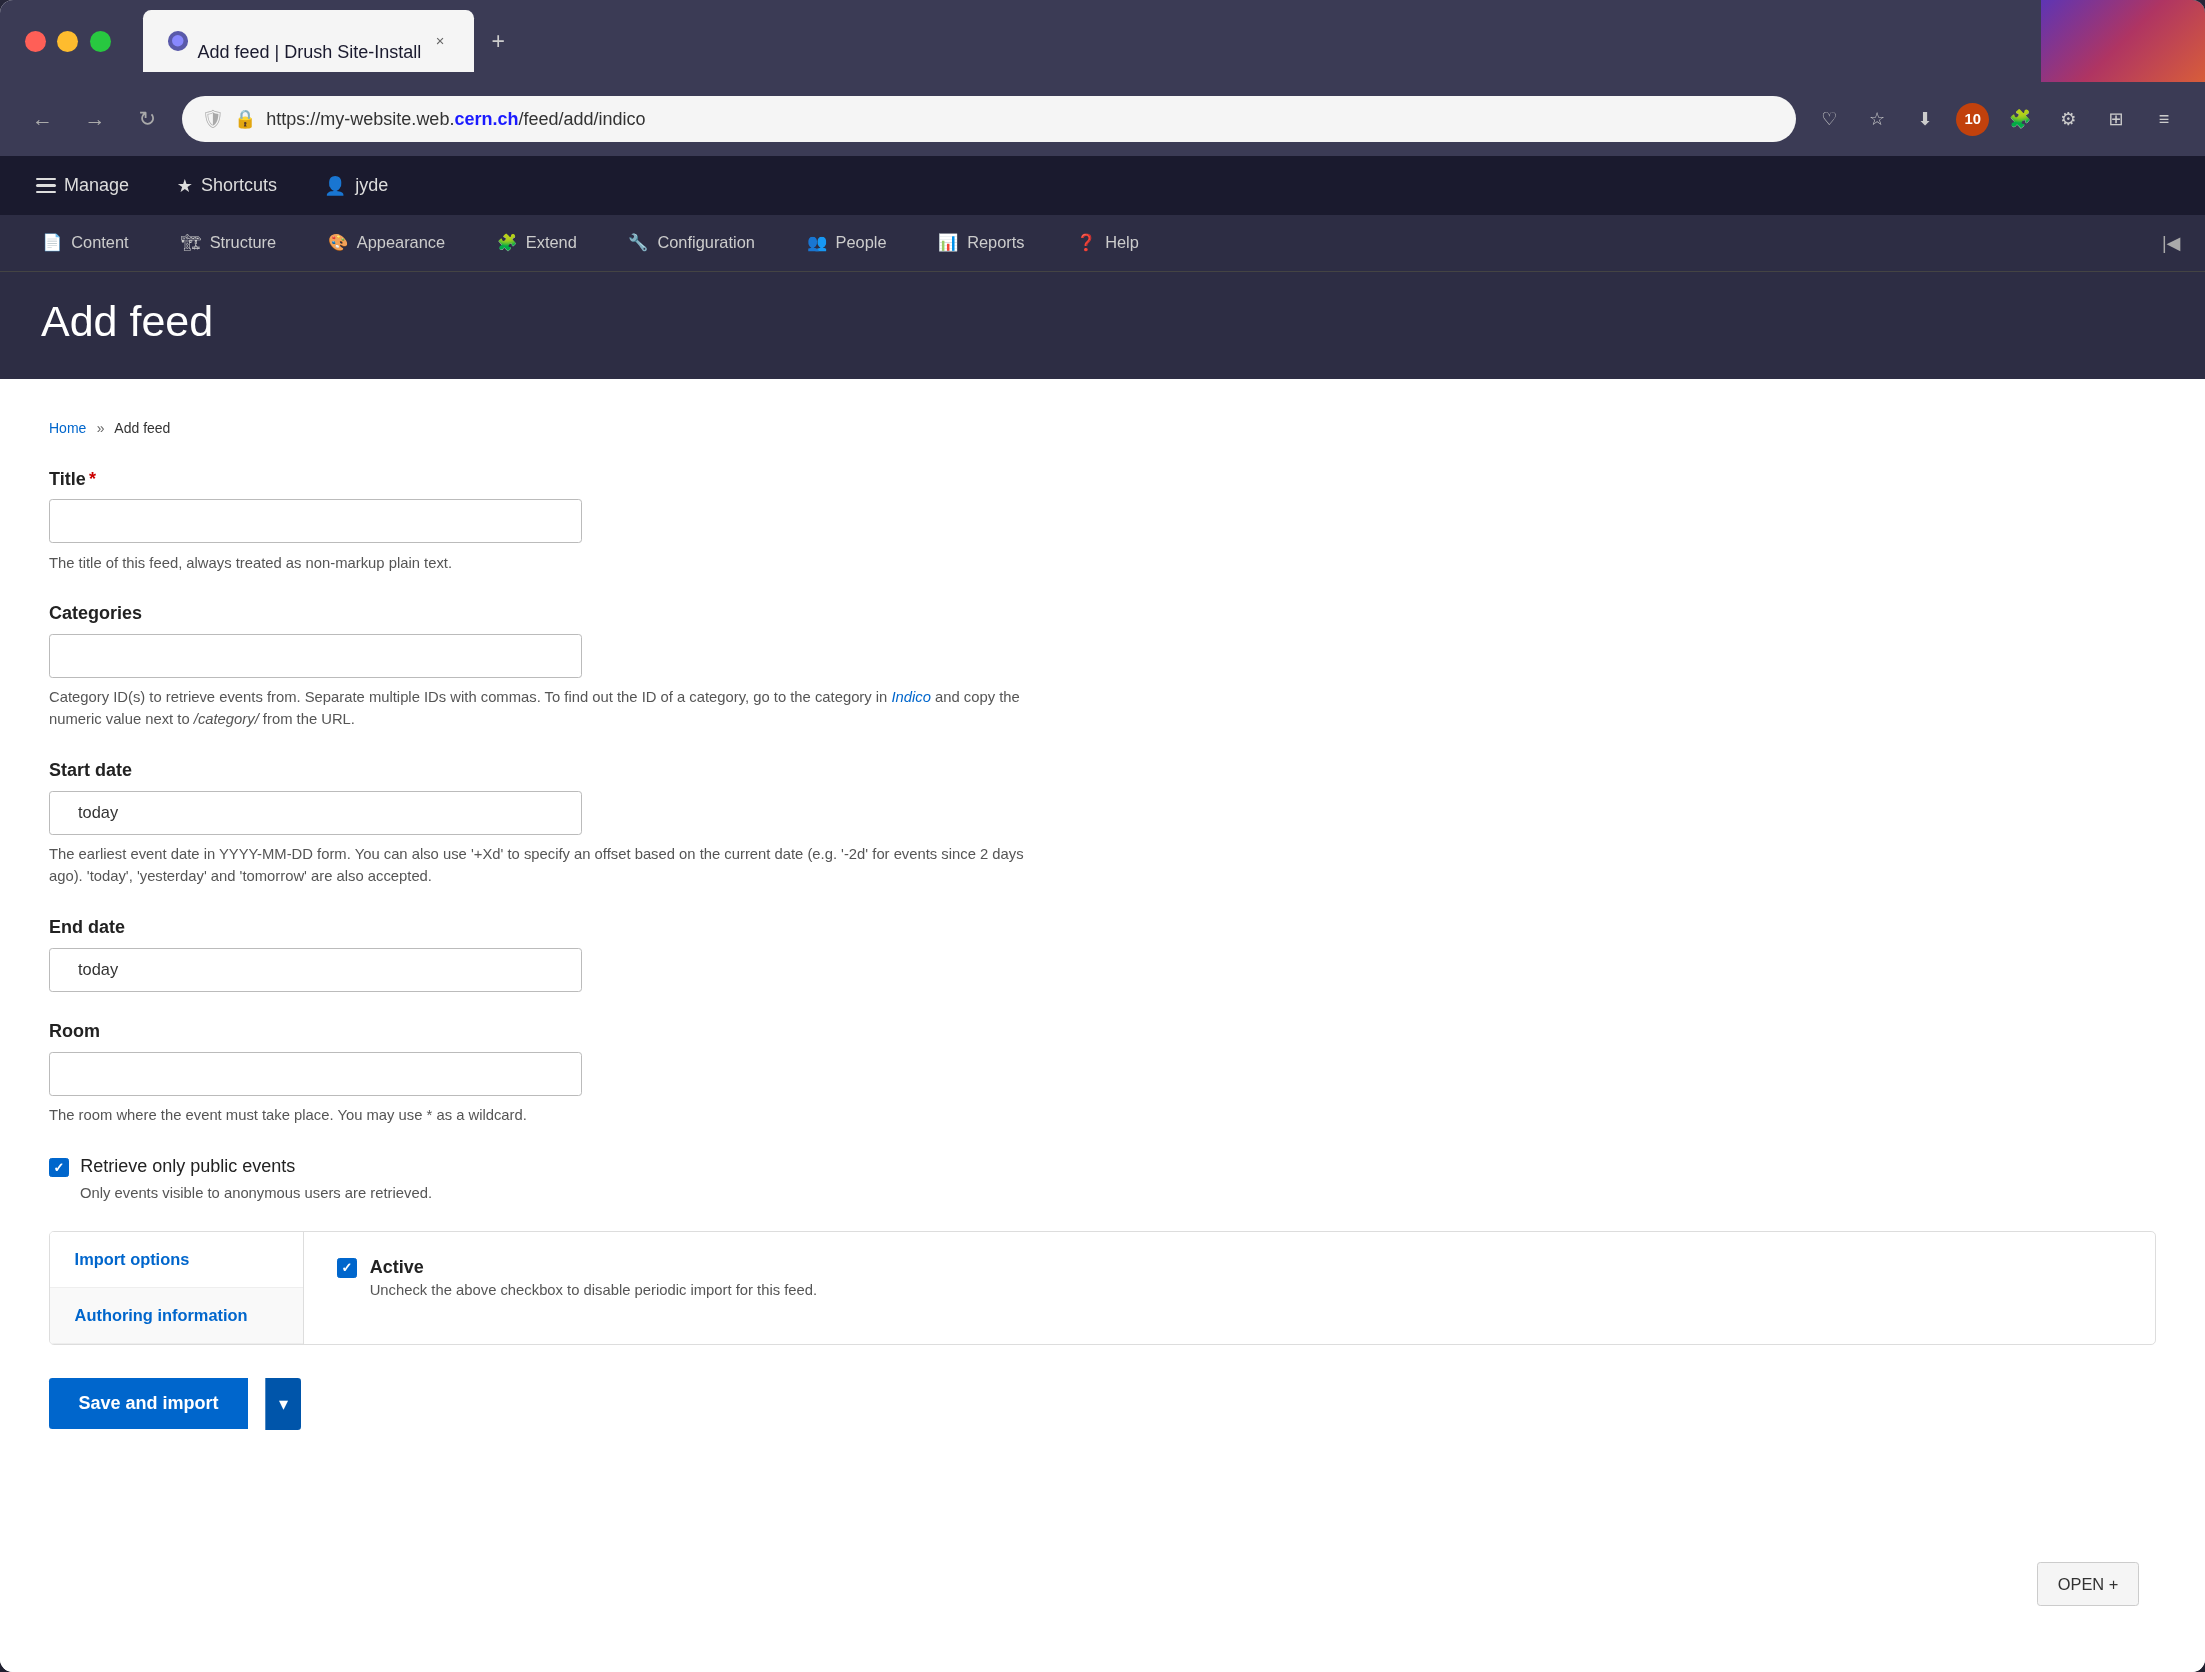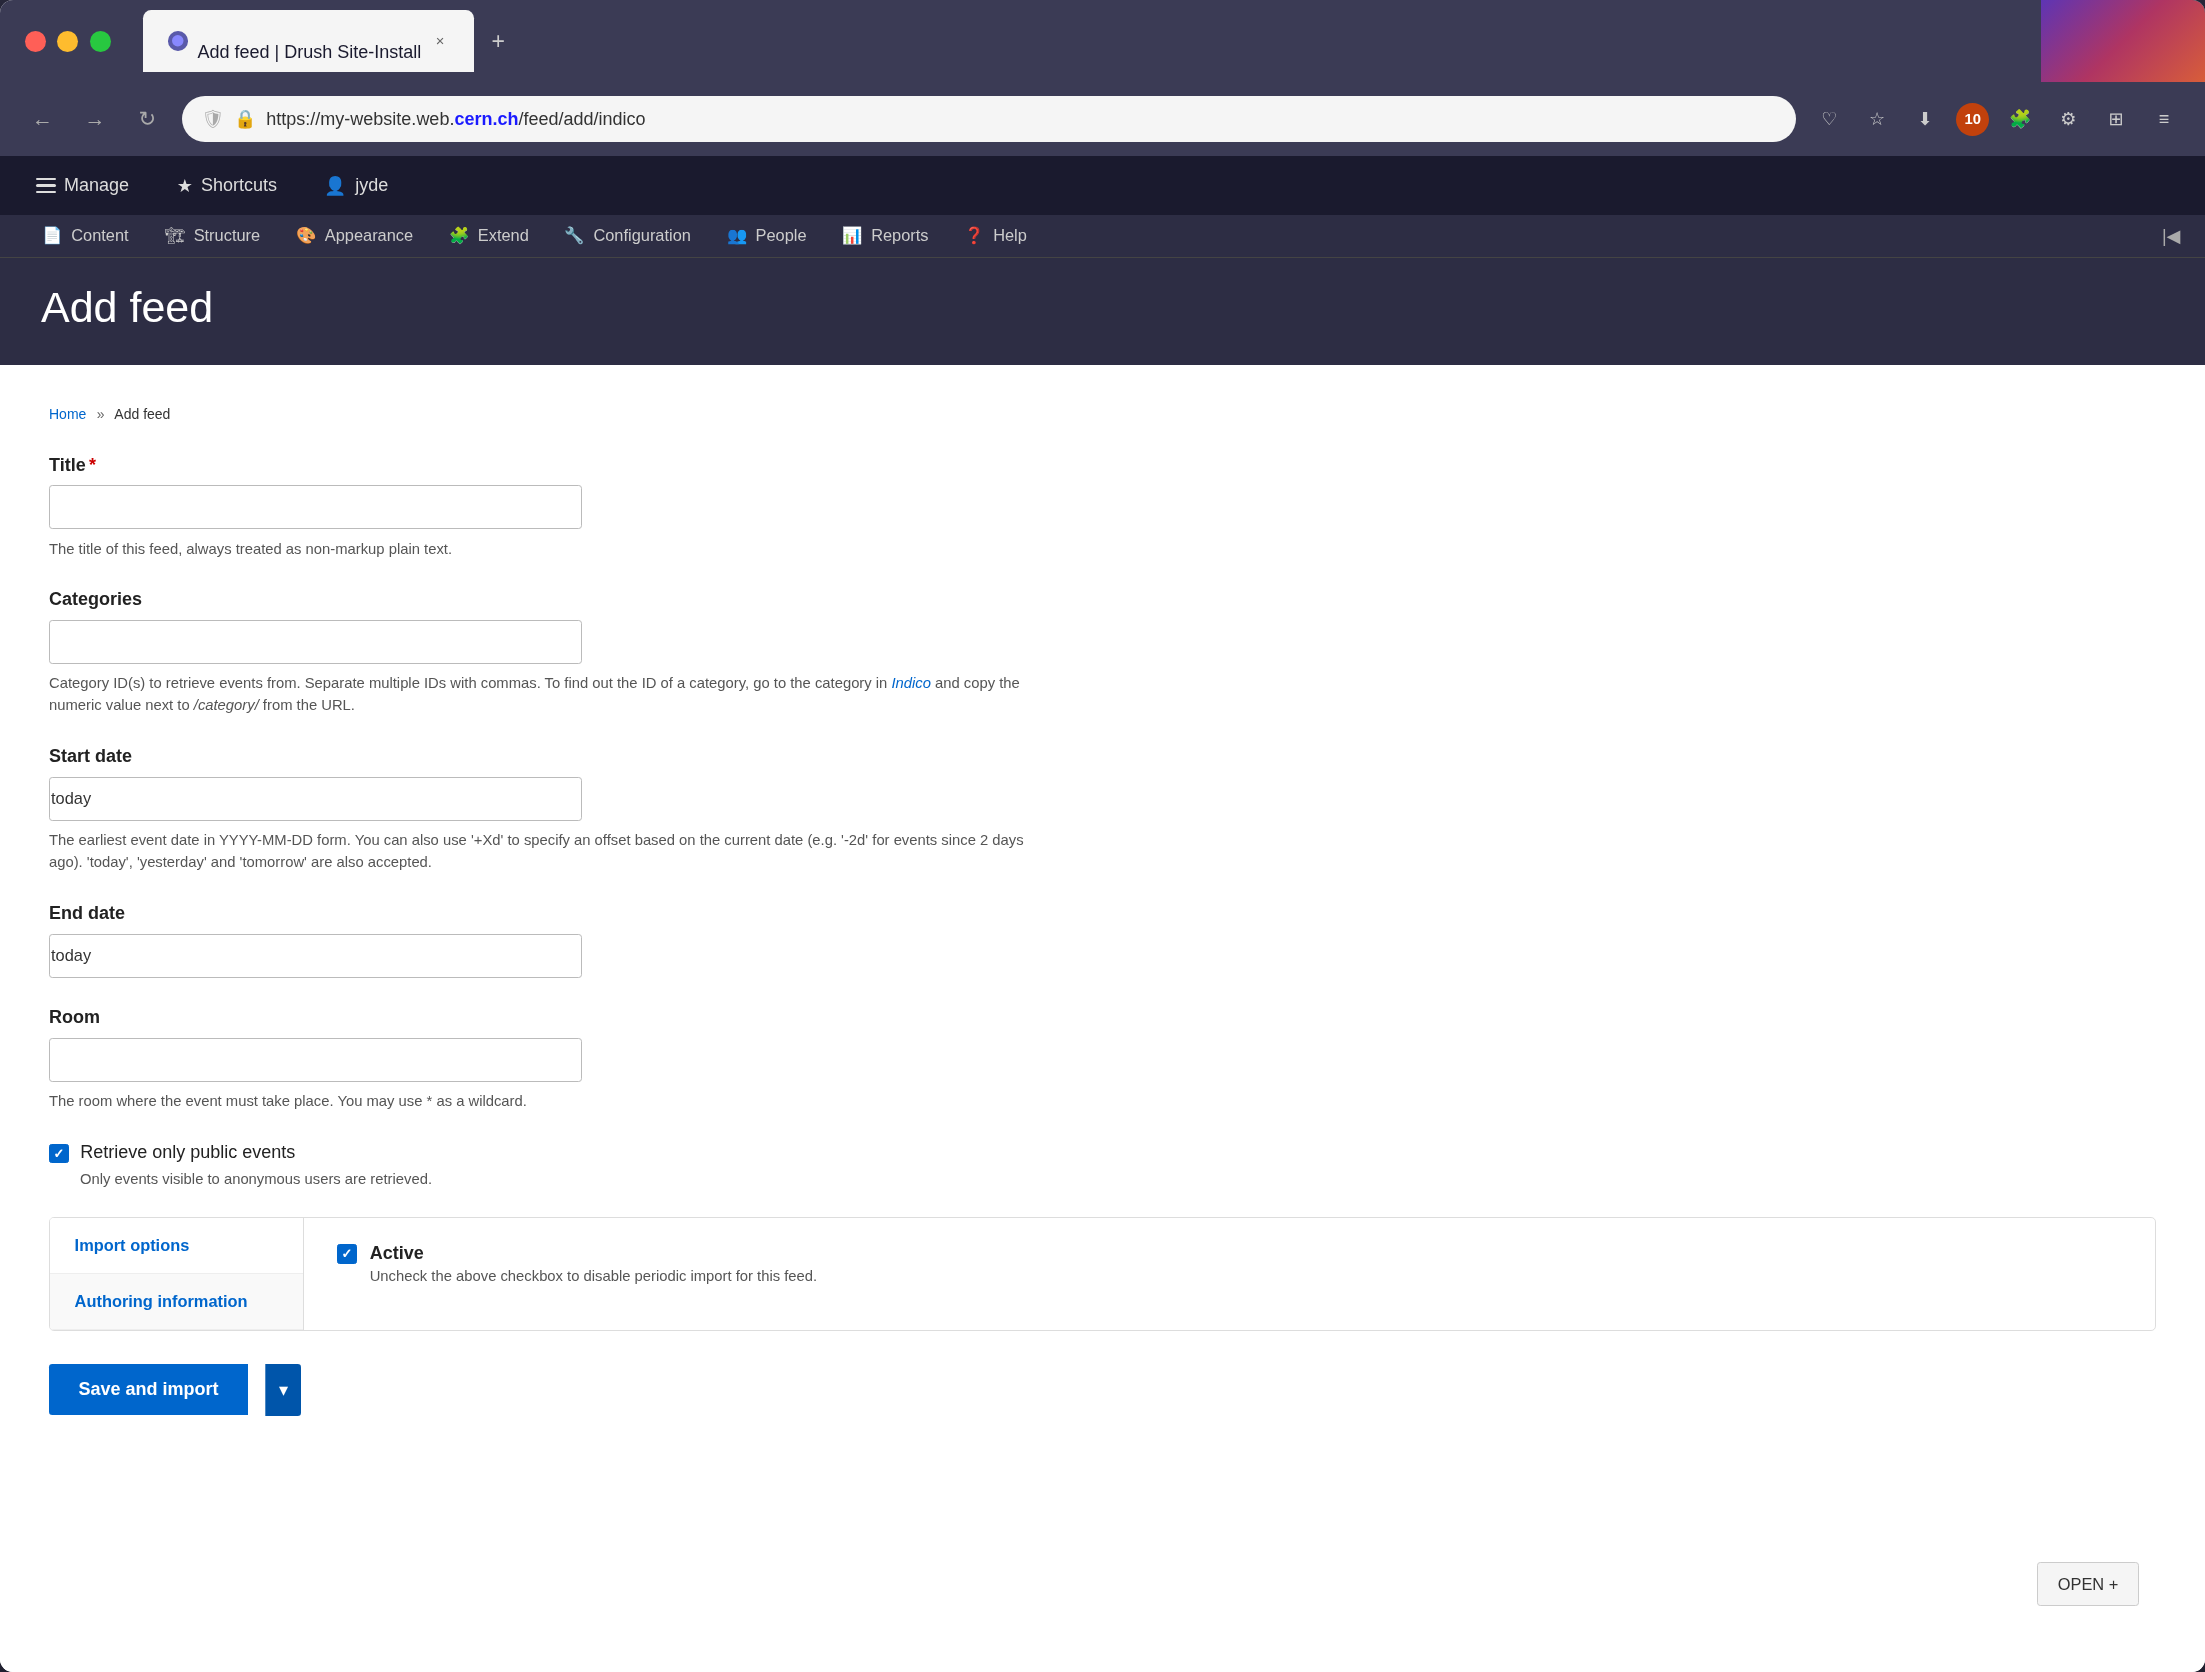--- a/index.html
+++ b/index.html
@@ -28,41 +28,41 @@
     .browser-icons { display: flex; gap: 14.8px; align-items: center; }
     .browser-icon { width: 33px; height: 33px; display: flex; align-items: center; justify-content: center; color: #ccc; font-size: 18px; cursor: pointer; border-radius: 50%; }
 
     
     .cms-toolbar { background: #1a1a2e; height: 59px; display: flex; align-items: center; padding: 0 24.6px; gap: 24.6px; }
     .toolbar-btn { display: flex; align-items: center; gap: 8.2px; color: #ddd; font-size: 18px; cursor: pointer; padding: 6.6px 11.5px; border-radius: 4.9px; }
     .hamburger { display: flex; flex-direction: column; gap: 4.1px; width: 19.7px; }
     .hamburger span { height: 2.5px; background: #ddd; border-radius: 1.6px; display: block; }
 
     
-    .page-nav { background: #2d2d44; height: 43px; display: flex; align-items: center; padding: 0 24.6px; gap: 0; border-bottom: 0.8px solid #444; }
+    .page-nav { background: #2d2d44; height: 57px; display: flex; align-items: center; padding: 0 24.6px; gap: 16px; border-bottom: 0.8px solid #444; }
     .nav-item { display: flex; align-items: center; gap: 8.2px; color: #ccc; font-size: 16.4px; padding: 8.2px 18px; cursor: pointer; height: 100%; border-bottom: 2.5px solid transparent; }
     .nav-collapse { margin-left: auto; color: #aaa; font-size: 18px; cursor: pointer; }
 
     
     .page-header { background: #2d2d44; padding: 24.6px 41px 33px; }
     .page-title { font-size: 43px; font-weight: 400; color: #fff; }
 
     
     .main-content { background: #fff; padding: 41px 49px 49px; min-height: calc(1672px - 328px); }
 
     
     .breadcrumb { font-size: 14px; margin-bottom: 33px; color: #333; }
     .breadcrumb a { color: #0066cc; text-decoration: none; }
     .breadcrumb .sep { color: #666; margin: 0 6.6px; }
 
     
     .form-group { margin-bottom: 29.5px; }
     .form-label { font-size: 18px; font-weight: 600; color: #222; margin-bottom: 9.8px; display: block; }
     .required { color: #cc0000; margin-left: 3.3px; }
-    .form-input { width: 533px; height: 44px; border: 0.8px solid #bbb; border-radius: 3.3px; padding: 0 1px; font-size: 16.4px; color: #333; outline: none; display: block; }
+    .form-input { width: 533px; height: 44px; border: 0.8px solid #bbb; border-radius: 3.3px; padding: 0 28px; font-size: 16.4px; color: #333; outline: none; display: block; }
     .form-help { font-size: 14.8px; color: #555; margin-top: 8.2px; line-height: 1.5; max-width: 984px; }
     .form-help a { color: #0066cc; text-decoration: none; font-style: italic; }
 
     
     .checkbox-row { display: flex; align-items: flex-start; gap: 11.5px; margin-bottom: 8.2px; }
     .checkbox-styled { width: 19.7px; height: 19.7px; border: 1.6px solid #0066cc; background: #0066cc; border-radius: 2.5px; display: flex; align-items: center; justify-content: center; cursor: pointer; flex-shrink: 0; margin-top: 1.6px; }
     .checkbox-styled::after { content: '✓'; color: white; font-size: 13px; font-weight: bold; }
     .checkbox-label { font-size: 18px; color: #222; font-weight: 500; }
     .checkbox-sublabel { font-size: 14.8px; color: #555; margin-left: 31px; margin-top: 3.3px; }
 

